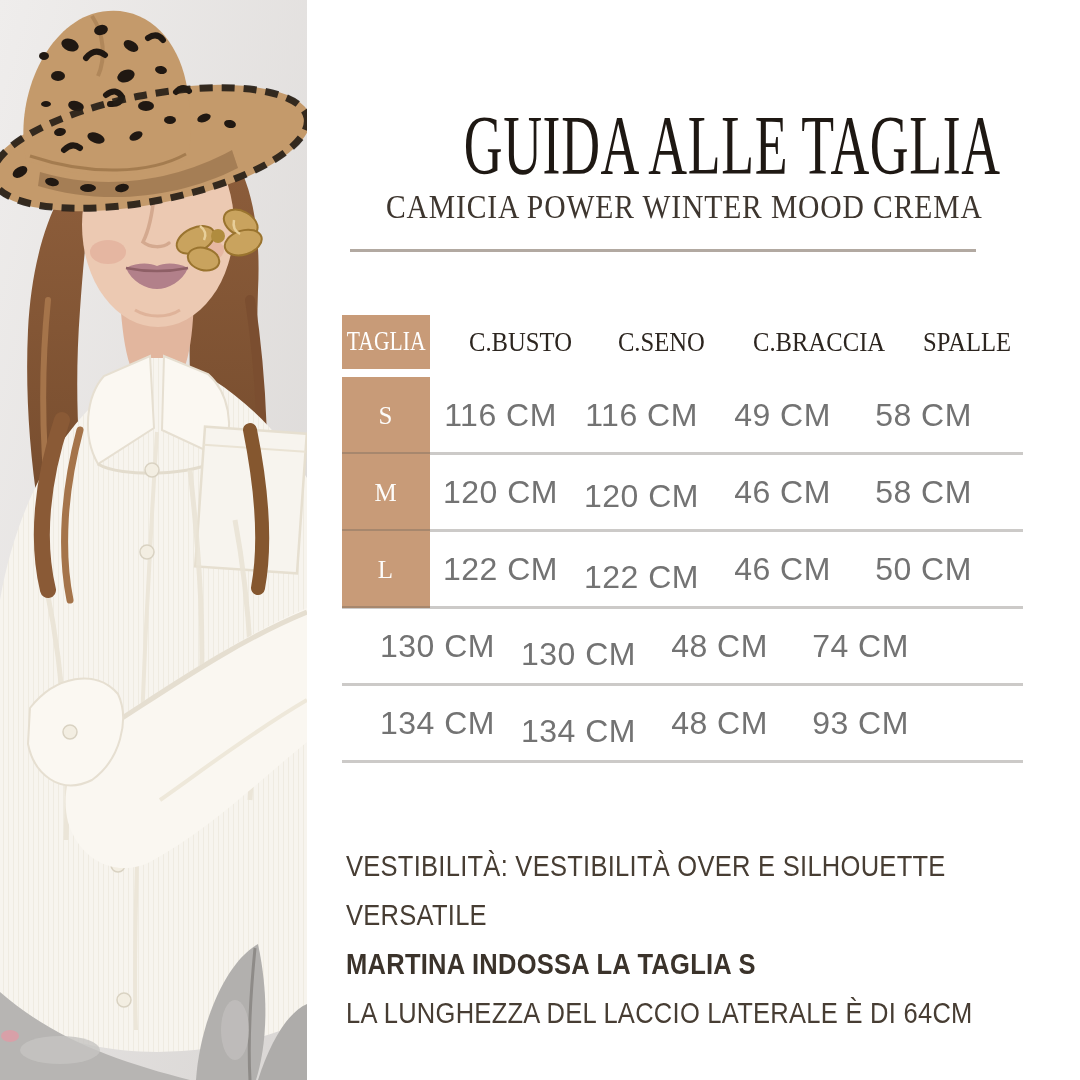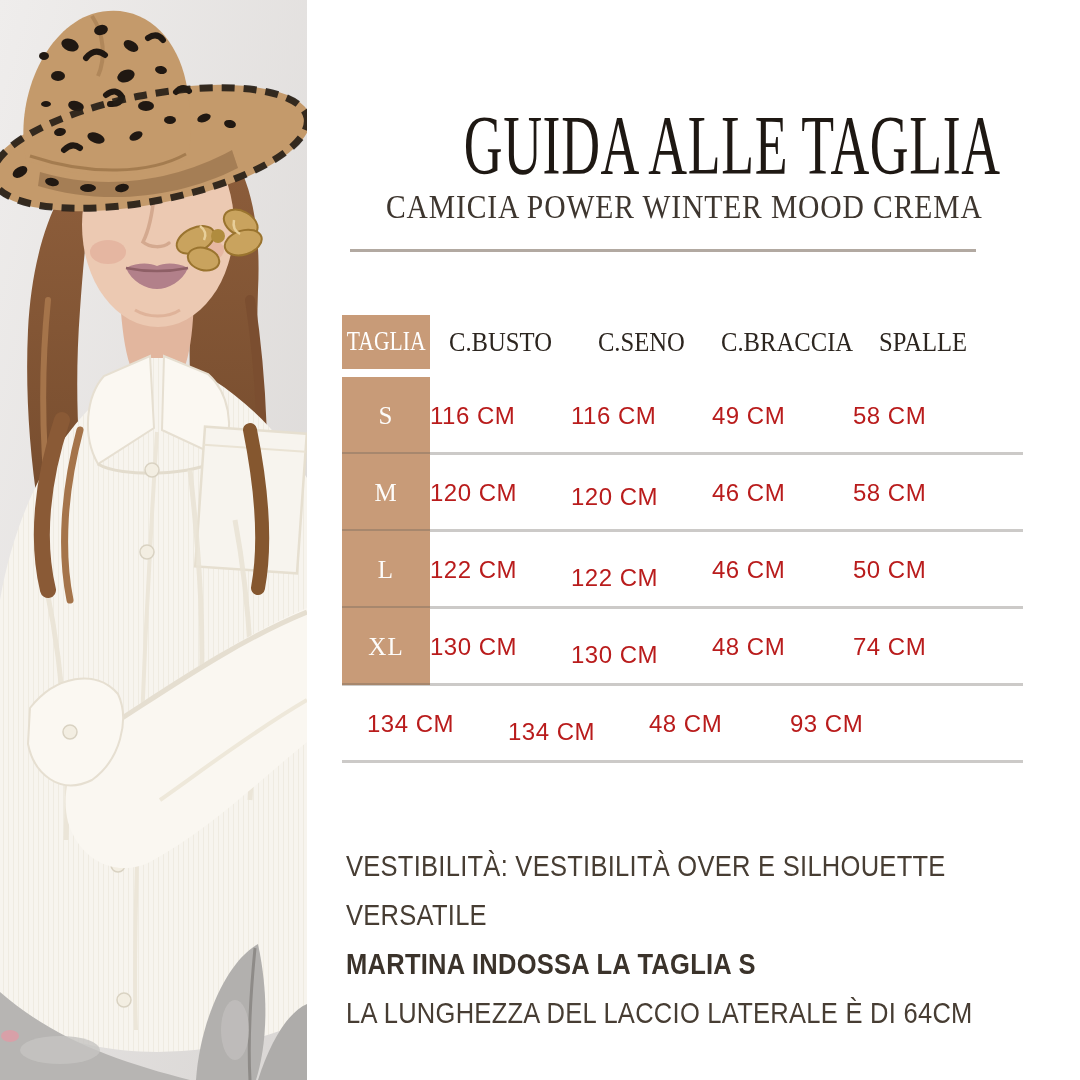--- a/index.html
+++ b/index.html
@@ -29,37 +29,37 @@
   .table{position:absolute;left:0;top:317px;width:676px;}
   .thead{display:flex;align-items:center;height:41px;}
   .taglia-box{
     width:88px;height:54px;background:#c89b78;color:#ffffff;
     font-family:"Liberation Serif",serif;font-size:27px;
     display:flex;align-items:center;justify-content:center;
   }
   .taglia-box span{transform:scaleX(.8);white-space:nowrap;}
   .th{
     width:141px;text-align:center;color:#2c251f;
-    font-family:"Liberation Serif",serif;font-size:28px;white-space:nowrap;
+    font-family:"Liberation Serif",serif;font-size:28px;white-space:nowrap;padding-left:32px;
   }
   .th span{display:inline-block;transform:scaleX(.88);transform-origin:50% 50%;}
   .th:first-of-type{margin-left:25px;}
   .tbody{margin-top:15px;}
   .trow{position:relative;display:flex;align-items:center;height:77px;}
   .trow::after{
     content:"";position:absolute;left:0;right:-5px;bottom:-1px;height:3px;
     background:rgba(100,94,88,.33);
   }
   .size-cell{
     width:88px;height:77px;background:#c89b78;color:#fdfcfa;
     font-family:"Liberation Serif",serif;font-size:25px;letter-spacing:1px;
     display:flex;align-items:center;justify-content:center;align-self:stretch;
   }
   .td{
-    width:141px;color:#b91c1c;font-size:24px;
+    width:141px;text-align:center;color:#737373;font-size:32px;
     letter-spacing:.5px;white-space:nowrap;
   }
   .td:first-of-type{margin-left:25px;}
   .dy4{position:relative;top:4px;}
   .dy8{position:relative;top:8px;}
   
   .notes{
     position:absolute;left:4px;top:838px;width:730px;color:#473d33;
     font-size:29px;line-height:49px;letter-spacing:.3px;
     transform:scaleX(.88);transform-origin:0 0;
@@ -273,21 +273,20 @@
           <div class="td">58 CM</div>
         </div>
         <div class="trow">
           <div class="size-cell">L</div>
           <div class="td">122 CM</div>
           <div class="td dy8">122 CM</div>
           <div class="td">46 CM</div>
           <div class="td">50 CM</div>
         </div>
         <div class="trow">
-          <div class="size-cell">XL</div>
           <div class="td">130 CM</div>
           <div class="td dy8">130 CM</div>
           <div class="td">48 CM</div>
           <div class="td">74 CM</div>
         </div>
         <div class="trow">
           <div class="td">134 CM</div>
           <div class="td dy8">134 CM</div>
           <div class="td">48 CM</div>
           <div class="td">93 CM</div>

